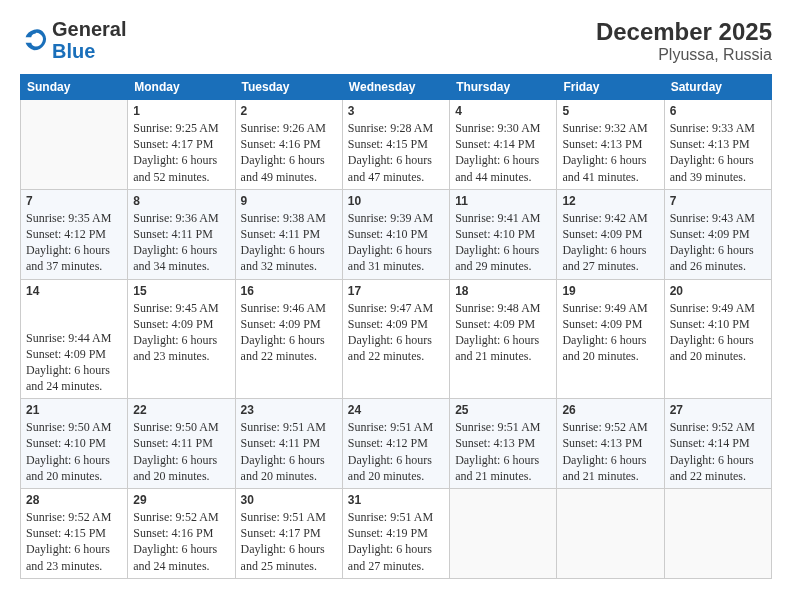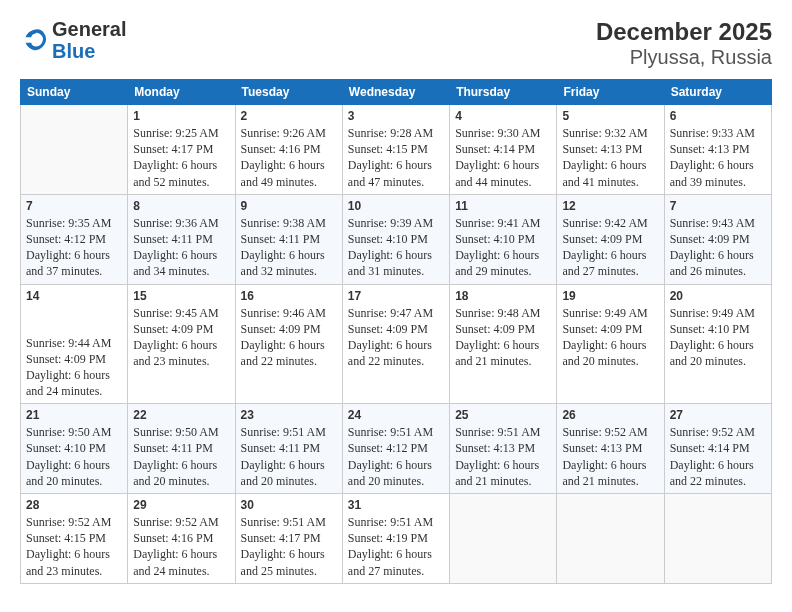--- a/index.html
+++ b/index.html
@@ -39,21 +39,21 @@
     }
     .title-block {
       text-align: right;
     }
     .title-month {
       font-size: 24px;
       font-weight: bold;
       color: #333;
     }
     .title-location {
-      font-size: 20px;
+      font-size: 16px;
       color: #555;
     }
     .calendar {
       width: 100%;
       border-collapse: collapse;
       font-size: 11px;
       padding-left: 8px;
     }
     .calendar th {
       background: #1a6fba;

